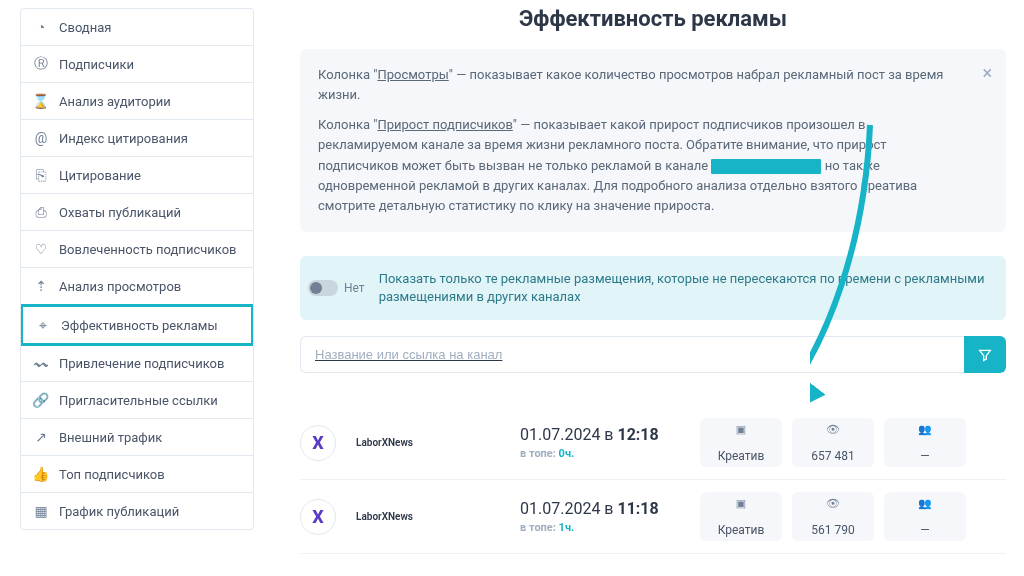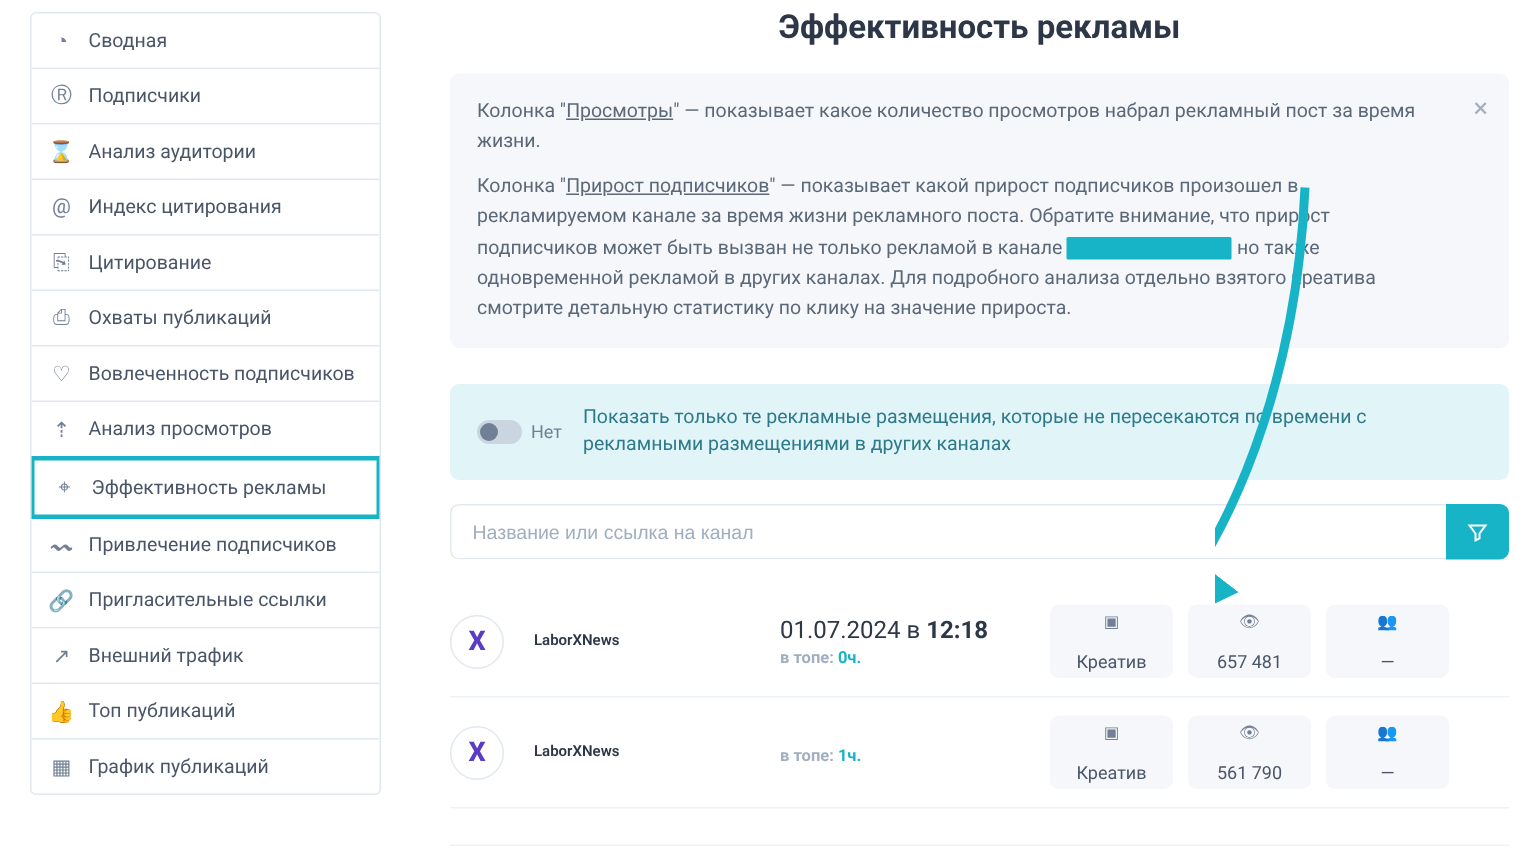--- a/index.html
+++ b/index.html
@@ -93,21 +93,21 @@
     vertical-align: middle;
     border-radius: 1px;
   }
 
   .filter-note {
     display: flex;
     align-items: center;
     gap: 14px;
     background: #e1f4f7;
     border-radius: 6px;
-    padding: 14px 18px;
+    padding: 14px 8px;
     margin-bottom: 16px;
     color: #2d7a8a;
     font-size: 13px;
     line-height: 1.4;
   }
   .toggle-wrap { display: flex; align-items: center; gap: 6px; flex-shrink: 0; }
   .toggle {
     width: 30px; height: 16px;
     background: #cbd5e0;
     border-radius: 999px;
@@ -119,21 +119,22 @@
     width: 12px; height: 12px;
     background: #718096;
     border-radius: 50%;
     top: 2px; left: 2px;
   }
   .toggle-label { color: #718096; font-size: 12px; }
 
   .search-row {
     display: flex;
     gap: 0;
-    margin-bottom: 18px;
+    margin-bottom: 33px;
+    text-decoration: underline;
   }
   .search-input {
     flex: 1;
     border: 1px solid #e2e8f0;
     border-right: none;
     border-radius: 6px 0 0 6px;
     padding: 10px 14px;
     font-size: 13px;
     color: #4a5568;
     outline: none;
@@ -247,21 +248,21 @@
         <div class="side-item">
           <span class="icn">🔗</span>
           <span>Пригласительные ссылки</span>
         </div>
         <div class="side-item">
           <span class="icn">↗</span>
           <span>Внешний трафик</span>
         </div>
         <div class="side-item">
           <span class="icn">👍</span>
-          <span>Топ публикаций</span>
+          <span>Топ подписчиков</span>
         </div>
         <div class="side-item">
           <span class="icn">▦</span>
           <span>График публикаций</span>
         </div>
       </div>
   </aside>
 
   <main class="main">
     <h1 class="page-title">Эффективность рекламы</h1>
@@ -319,20 +320,21 @@
       <div class="val ">—</div>
     </div>
   </div>
         <div class="row">
     <div class="avatar av-x">X</div>
     <div class="ch-name">
       <div class="nm">LaborXNews</div>
 
     </div>
     <div class="time-col">
+      <div class="tline">01.07.2024 в <span class="bold">11:18</span></div>
       <div class="top">в топе: <span class="tv">1ч.</span></div>
     </div>
     <div class="stat">
       <div class="ic">▣</div>
       <div class="val">Креатив</div>
     </div>
     <div class="stat">
       <div class="ic">👁</div>
       <div class="val">561 790</div>
     </div>

